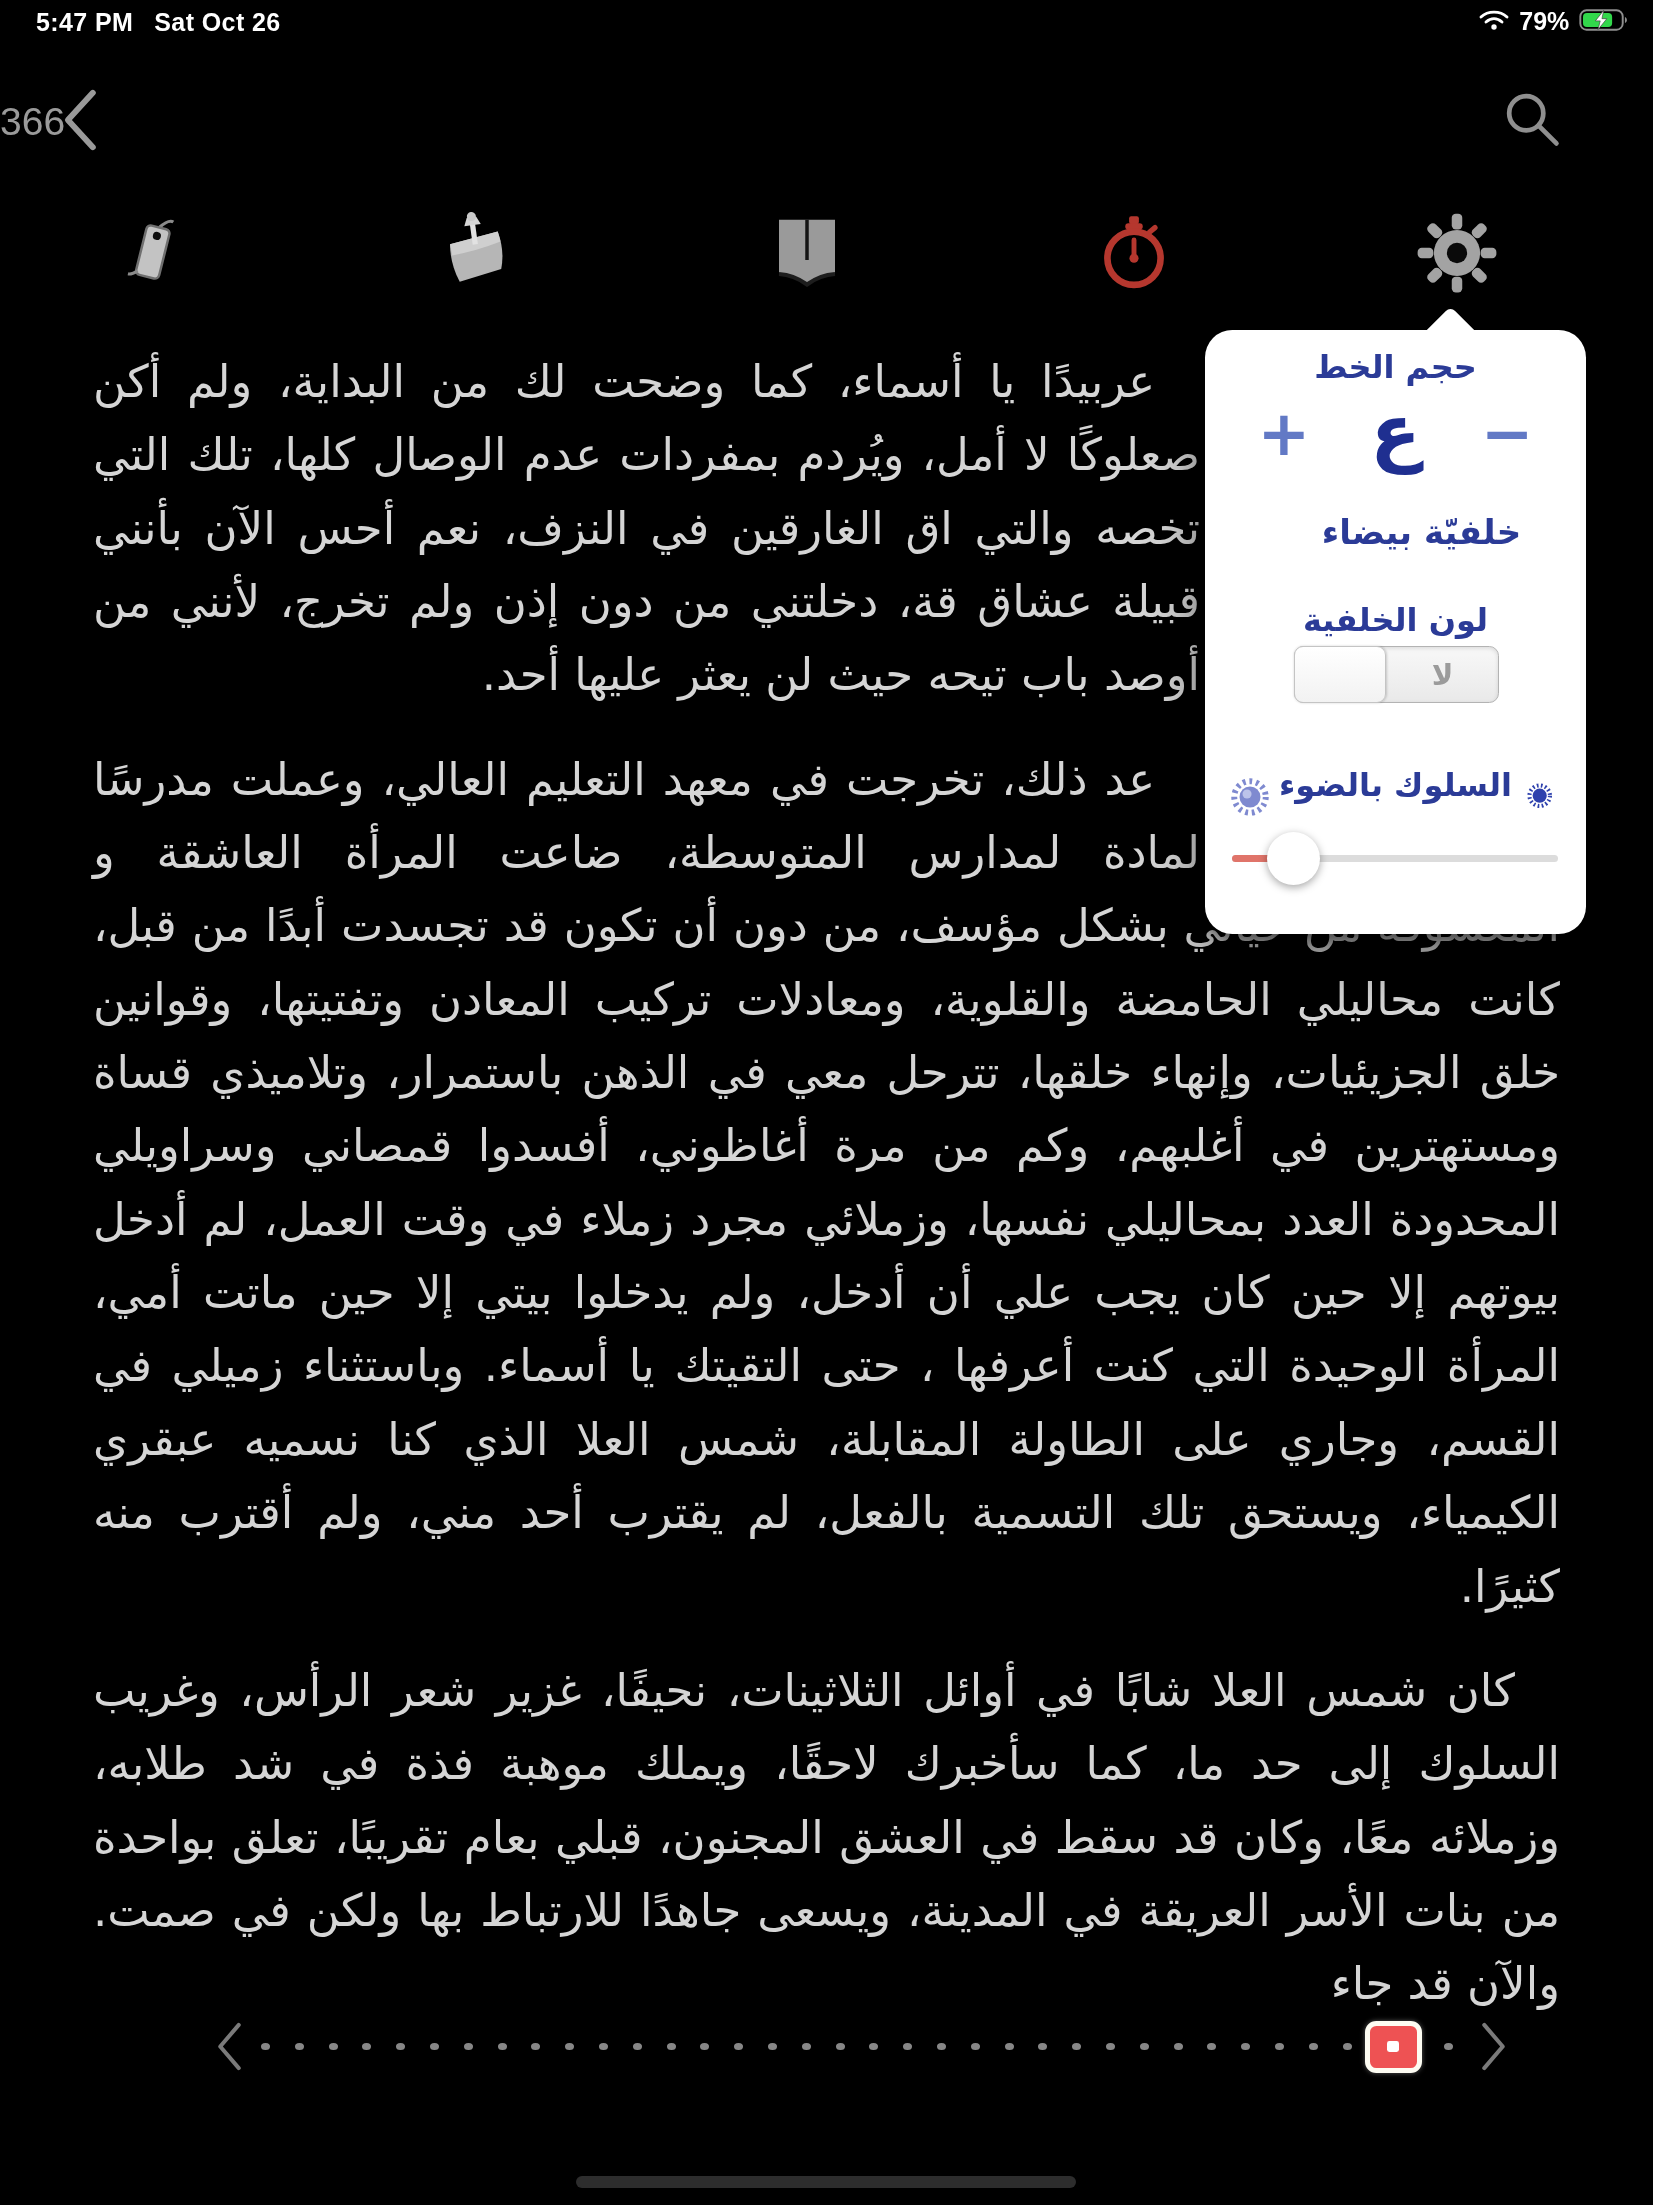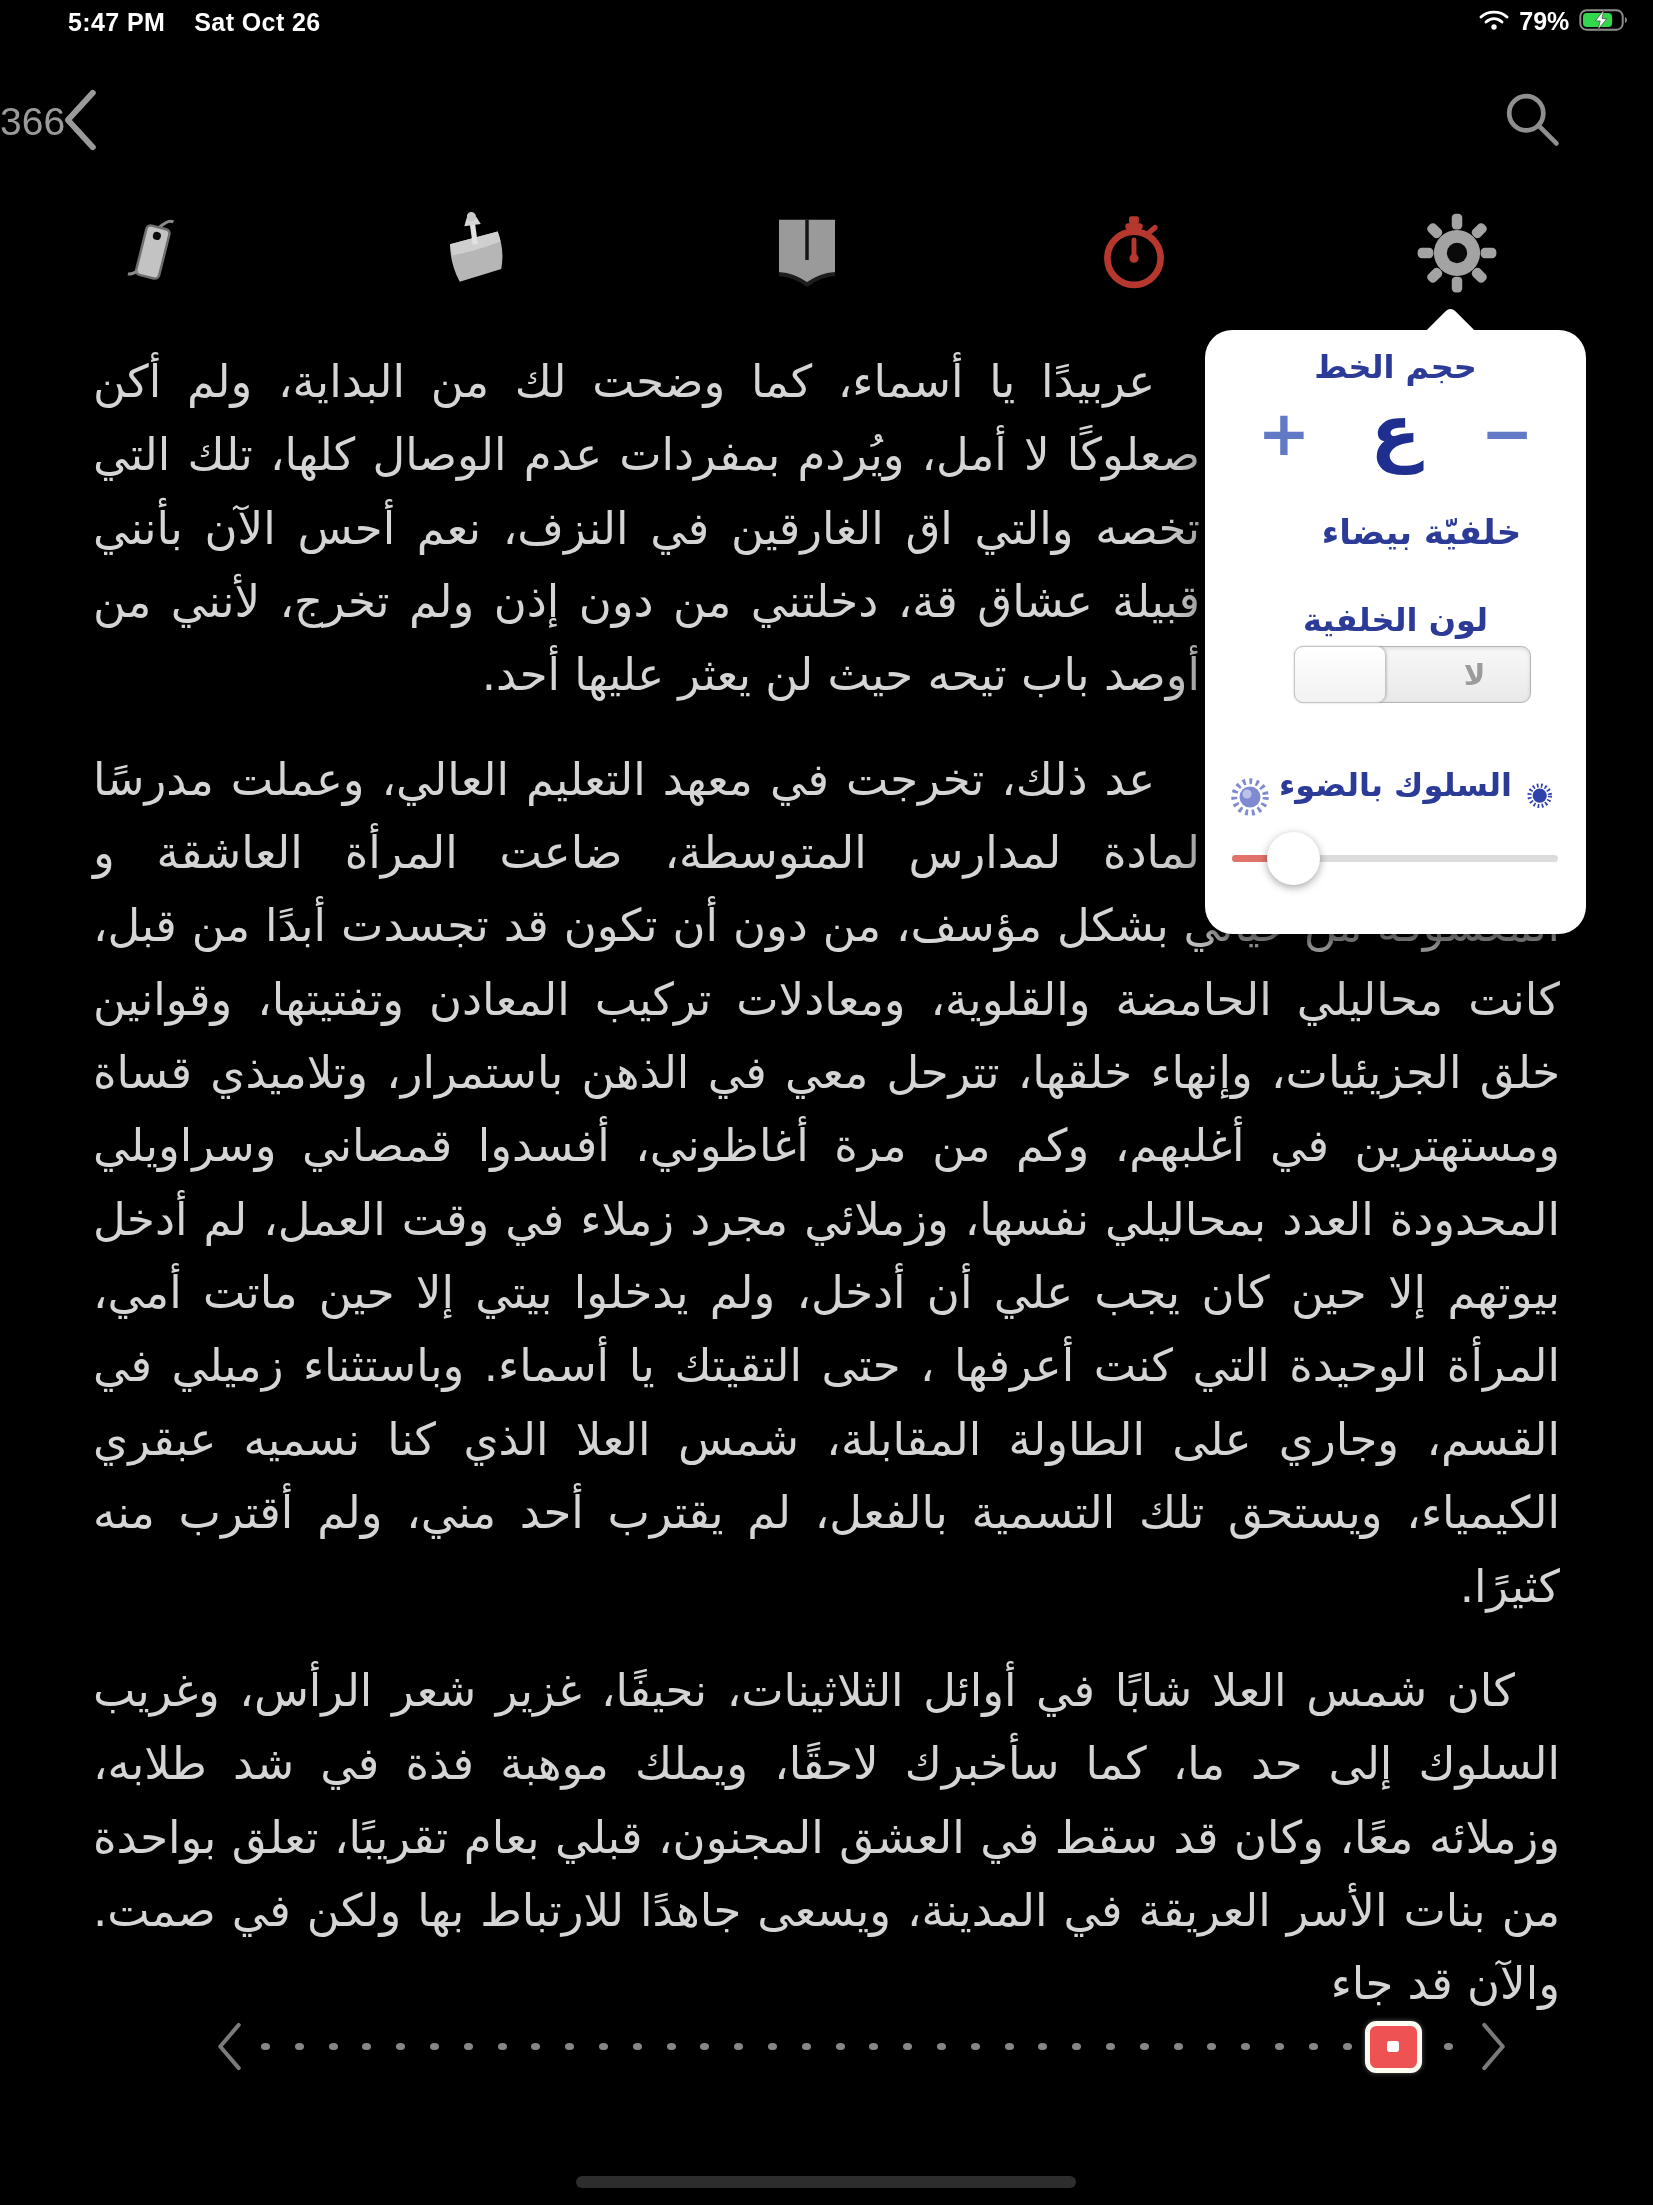--- a/index.html
+++ b/index.html
@@ -2,21 +2,21 @@
 <html lang="ar" style="font-size:13px"><head>
 <meta charset="utf-8">
 <style>
   html,body{margin:0;padding:0;background:#000;}
   #screen{position:relative;width:1653px;height:2205px;background:#000;overflow:hidden;
           font-family:"DejaVu Sans",sans-serif;}
 
   
   .statusbar{position:absolute;left:0;top:0;width:100%;height:45px;color:#fff;}
   .sb-left{position:absolute;left:36px;top:8px;font-family:"Liberation Sans",sans-serif;
-           font-size:25px;font-weight:bold;letter-spacing:0.4px;display:flex;gap:29px;margin-left:32px;}
+           font-size:25px;font-weight:bold;letter-spacing:0.4px;display:flex;gap:21px;}
   .sb-right{position:absolute;right:21px;top:6.5px;display:flex;align-items:center;gap:9.7px;}
   .sb-pct{font-family:"Liberation Sans",sans-serif;font-size:25px;font-weight:bold;}
 
   
   .back-btn{position:absolute;left:53px;top:86px;width:57px;height:68px;cursor:pointer;}
   .page-number{position:absolute;left:0;top:100px;width:100%;text-align:left;
                color:#9a9a9a;font-size:39px;font-family:"Liberation Sans",sans-serif;}
   .search-btn{position:absolute;left:1500px;top:87px;width:63px;height:65px;cursor:pointer;}
 
   
@@ -42,21 +42,21 @@
             font-weight:bold;color:#2b3b97;}
   .pp-fontsize{top:18px;font-size:32px;}
   .pp-controls{position:absolute;top:69px;left:0;width:100%;direction:ltr;display:flex;
                justify-content:center;align-items:center;gap:60px;}
   .pp-plusminus{font-size:63px;font-weight:bold;color:#6279c5;line-height:1;cursor:pointer;}
   .pp-ain{font-size:74px;font-weight:bold;color:#1f2f90;line-height:1;margin-top:-4.8px;}
   .pp-whitebg{top:182px;font-size:34px;cursor:pointer;padding-left:26px;}
   .pp-bgcolor{top:271px;font-size:32px;}
   .bg-toggle{position:absolute;top:316px;left:89px;width:203px;height:55px;border:1.6px solid #b3b3b3;
              border-radius:9.7px;background:linear-gradient(#f8f8f8,#e9e9e9);
-             box-shadow:inset 0 1.6px 4px rgba(0,0,0,.12);cursor:pointer;padding-left:32px;}
+             box-shadow:inset 0 1.6px 4px rgba(0,0,0,.12);cursor:pointer;}
   .toggle-knob{position:absolute;left:-0.8px;top:-0.8px;bottom:-0.8px;width:90px;
                background:linear-gradient(#ffffff,#f2f2f2);border:1.6px solid #c4c4c4;
                border-radius:9px;box-shadow:0.8px 0 2.4px rgba(0,0,0,.18);}
   .toggle-label{position:absolute;right:0;top:0;width:111px;height:100%;display:flex;
                 align-items:center;justify-content:center;color:#9b9b9b;
                 font-size:29px;font-weight:bold;}
   .pp-light{top:436px;font-size:32px;}
   .sun{position:absolute;}
   .sun-large{left:24px;top:446px;width:42px;height:42px;}
   .sun-small{left:321px;top:452px;width:27.4px;height:27.4px;}

